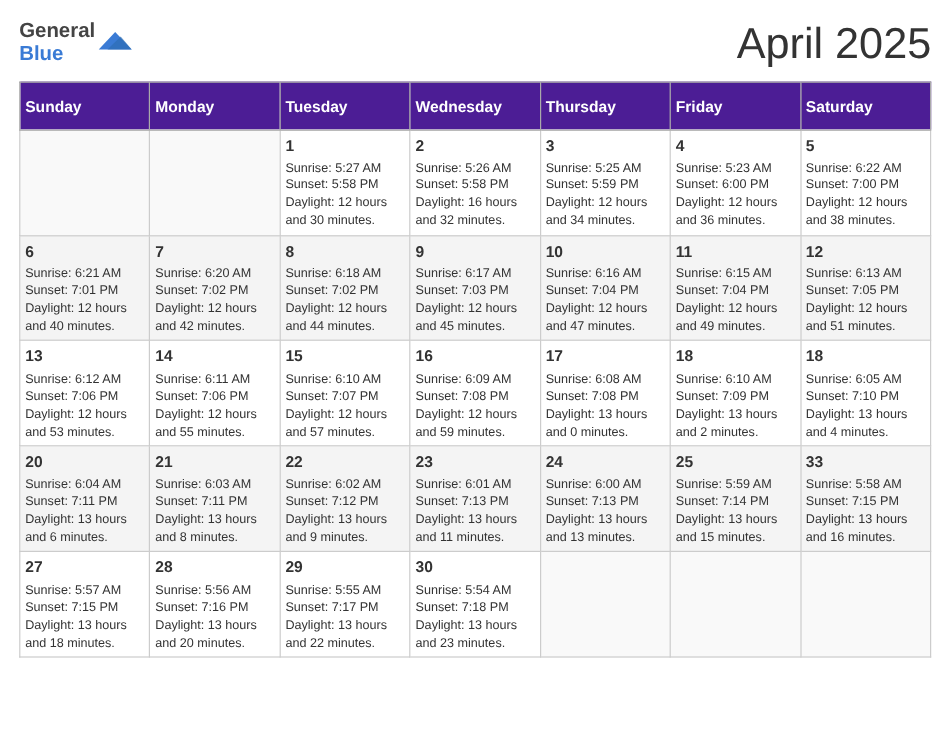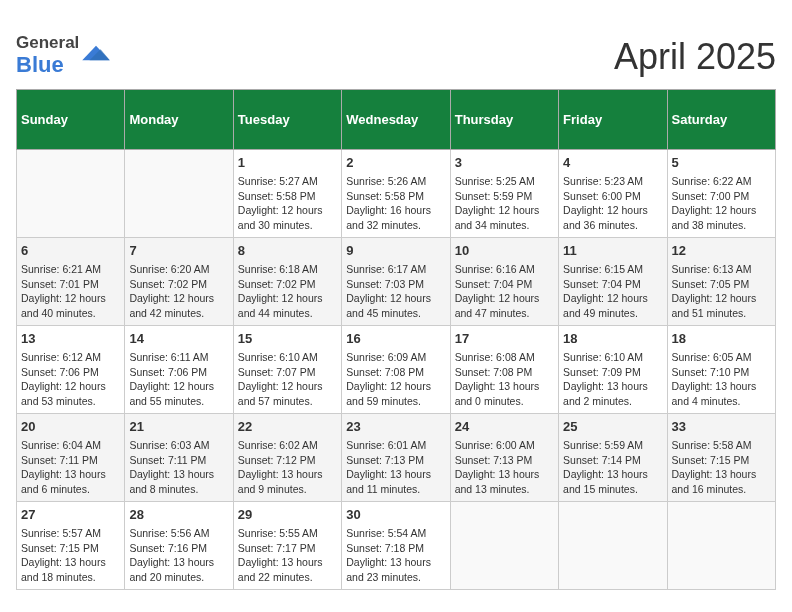--- a/index.html
+++ b/index.html
@@ -6,23 +6,22 @@
     body {
       font-family: Arial, sans-serif;
       background: #fff;
       width: 792px;
       min-height: 612px;
       padding: 16px;
     }
     .header-area {
       display: flex;
       justify-content: space-between;
-      align-items: flex-end;
+      align-items: center;
       margin-bottom: 12px;
-      margin-top: 18px;
     }
     .logo {
       display: flex;
       align-items: center;
     }
     .logo-icon {
       width: 28px;
       height: 22px;
       margin-left: 2px;
       position: relative;
@@ -40,23 +39,23 @@
     .calendar-subtitle {
       font-size: 16px;
       color: #333;
     }
     table {
       width: 100%;
       border-collapse: collapse;
       font-size: 11px;
     }
     thead tr th {
-      background-color: #15803d;
+      background-color: #4c1d95;
       color: #fff;
-      padding: 22px 4px;
+      padding: 12px 4px;
       text-align: left;
       font-size: 13px;
       font-weight: bold;
       border: 1px solid #aaa;
     }
     tbody tr td {
       border: 1px solid #ccc;
       vertical-align: top;
       padding: 4px;
       min-height: 80px;
@@ -84,21 +83,21 @@
       background: #f9f9f9 !important;
     }
   </style>
 </head>
 <body>
 
 <div class="header-area">
   <div class="logo">
     <div style="display:flex;flex-direction:column;line-height:1.1;">
       <span style="font-size:17px;font-weight:bold;color:#444;">General</span>
-      <span style="font-size:22px;font-weight:bold;color:#3a7bd5;">Blue</span>
+      <span style="font-size:17px;font-weight:bold;color:#3a7bd5;">Blue</span>
     </div>
     <svg class="logo-icon" viewBox="0 0 30 24" width="30" height="24" style="margin-left:3px;">
       <polygon points="0,20 15,4 30,20" fill="#3a7bd5"></polygon>
       <polygon points="8,20 20,8 30,20" fill="#2e6db4" opacity="0.7"></polygon>
     </svg>
   </div>
   <div class="title-area">
     <div class="calendar-title">April 2025</div>
   </div>
 </div>

